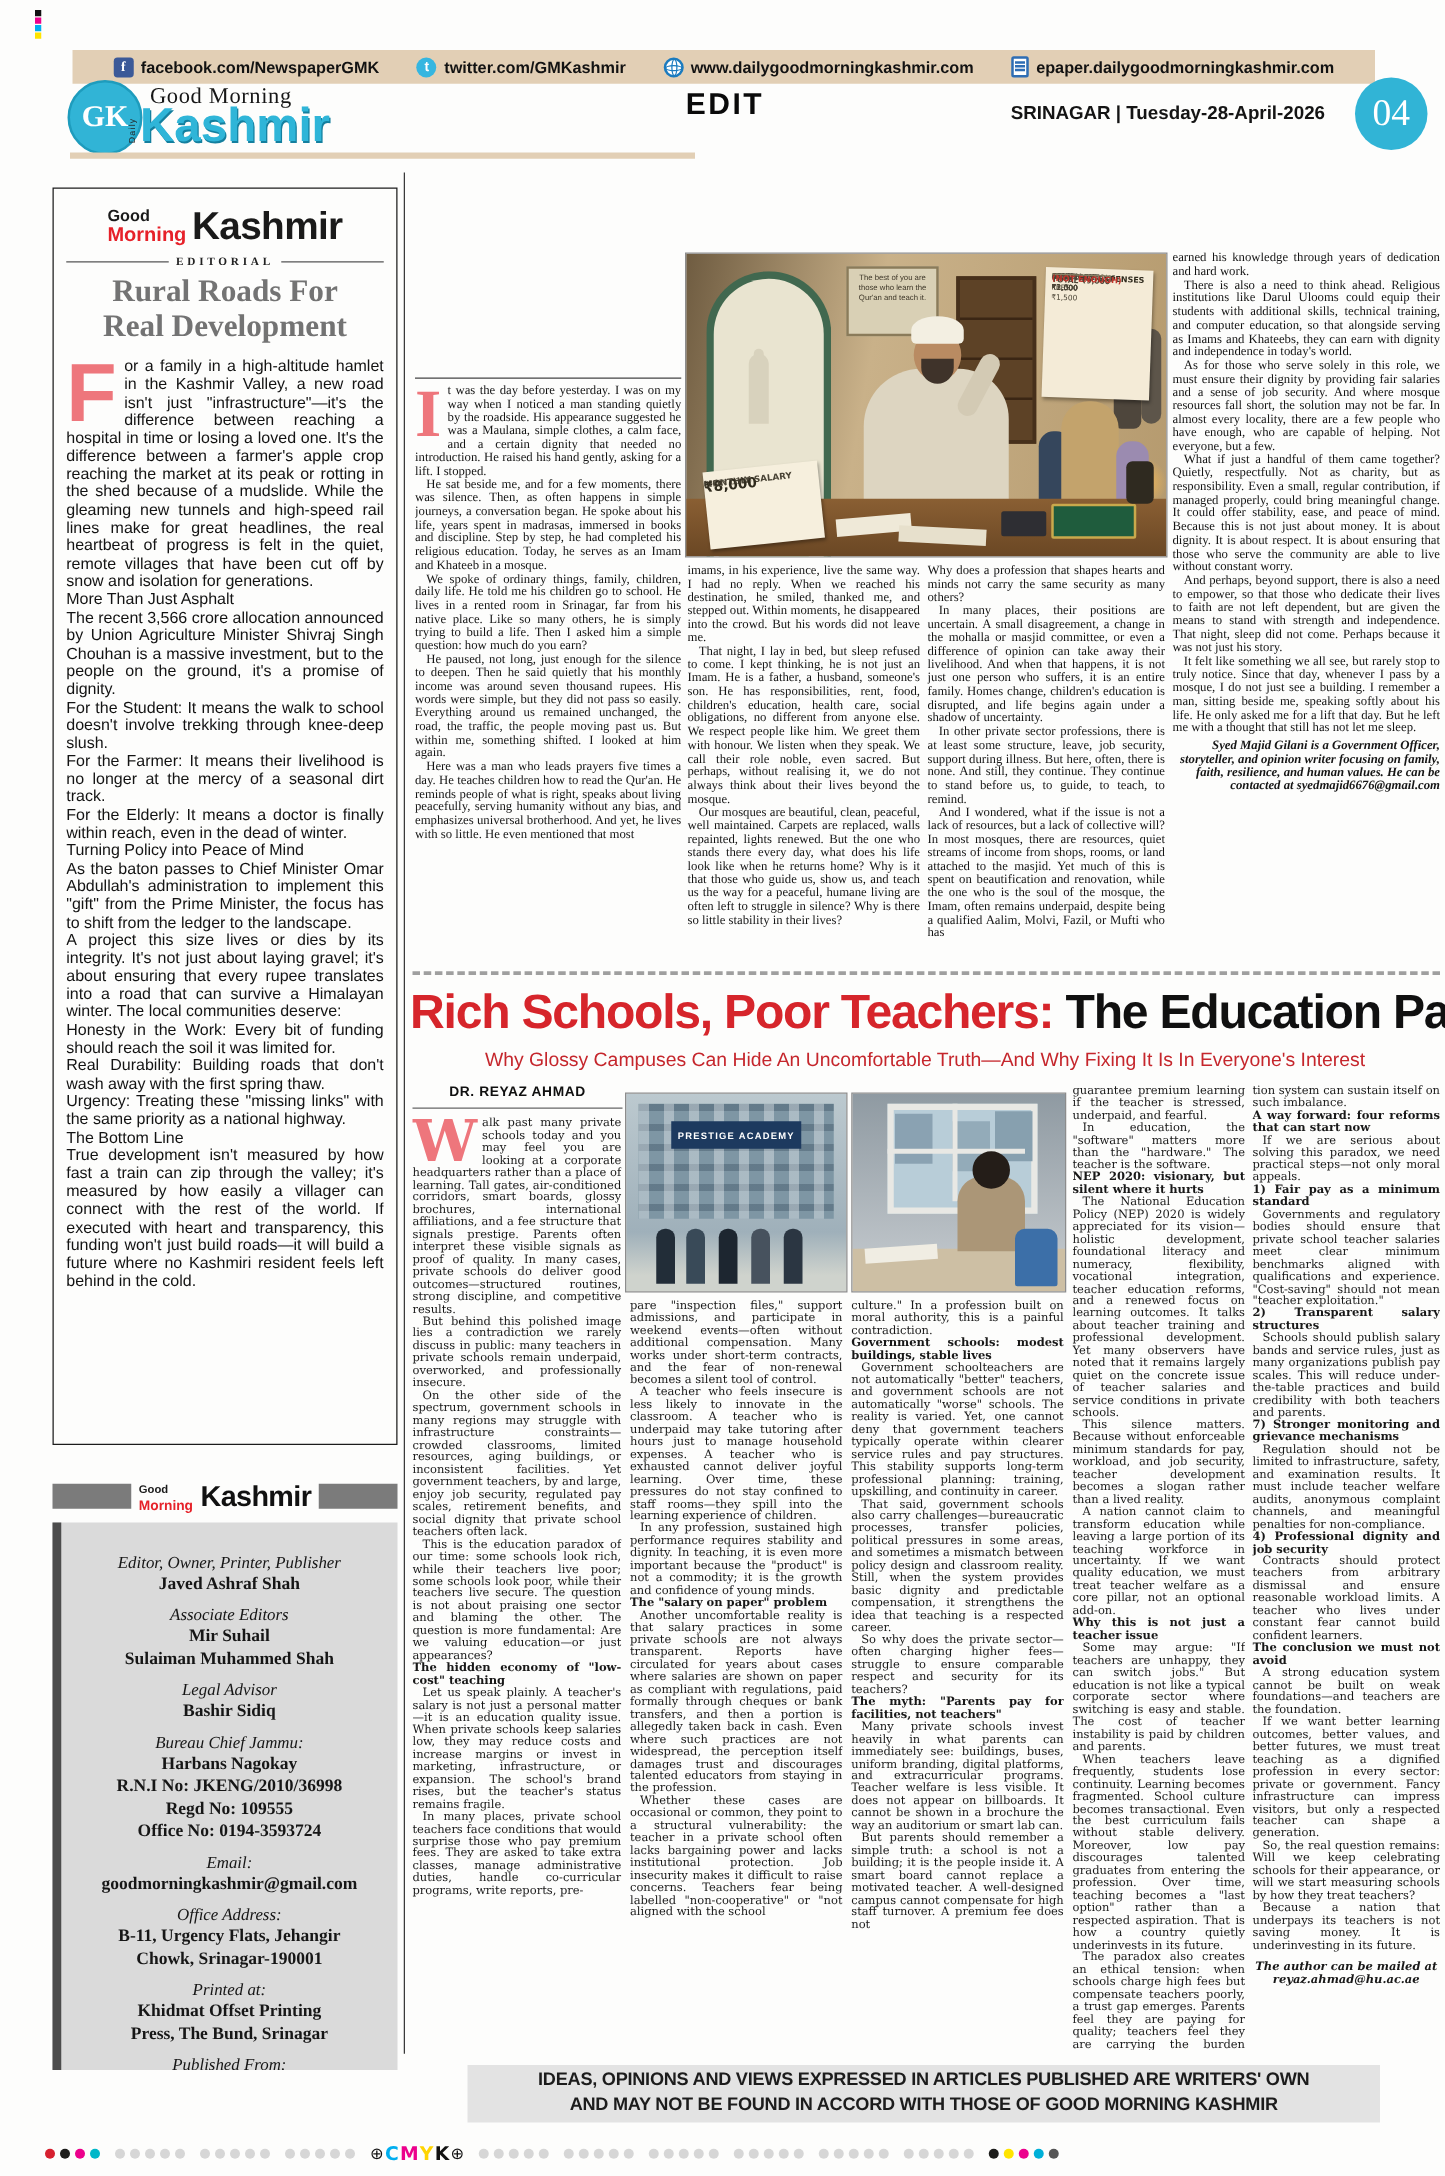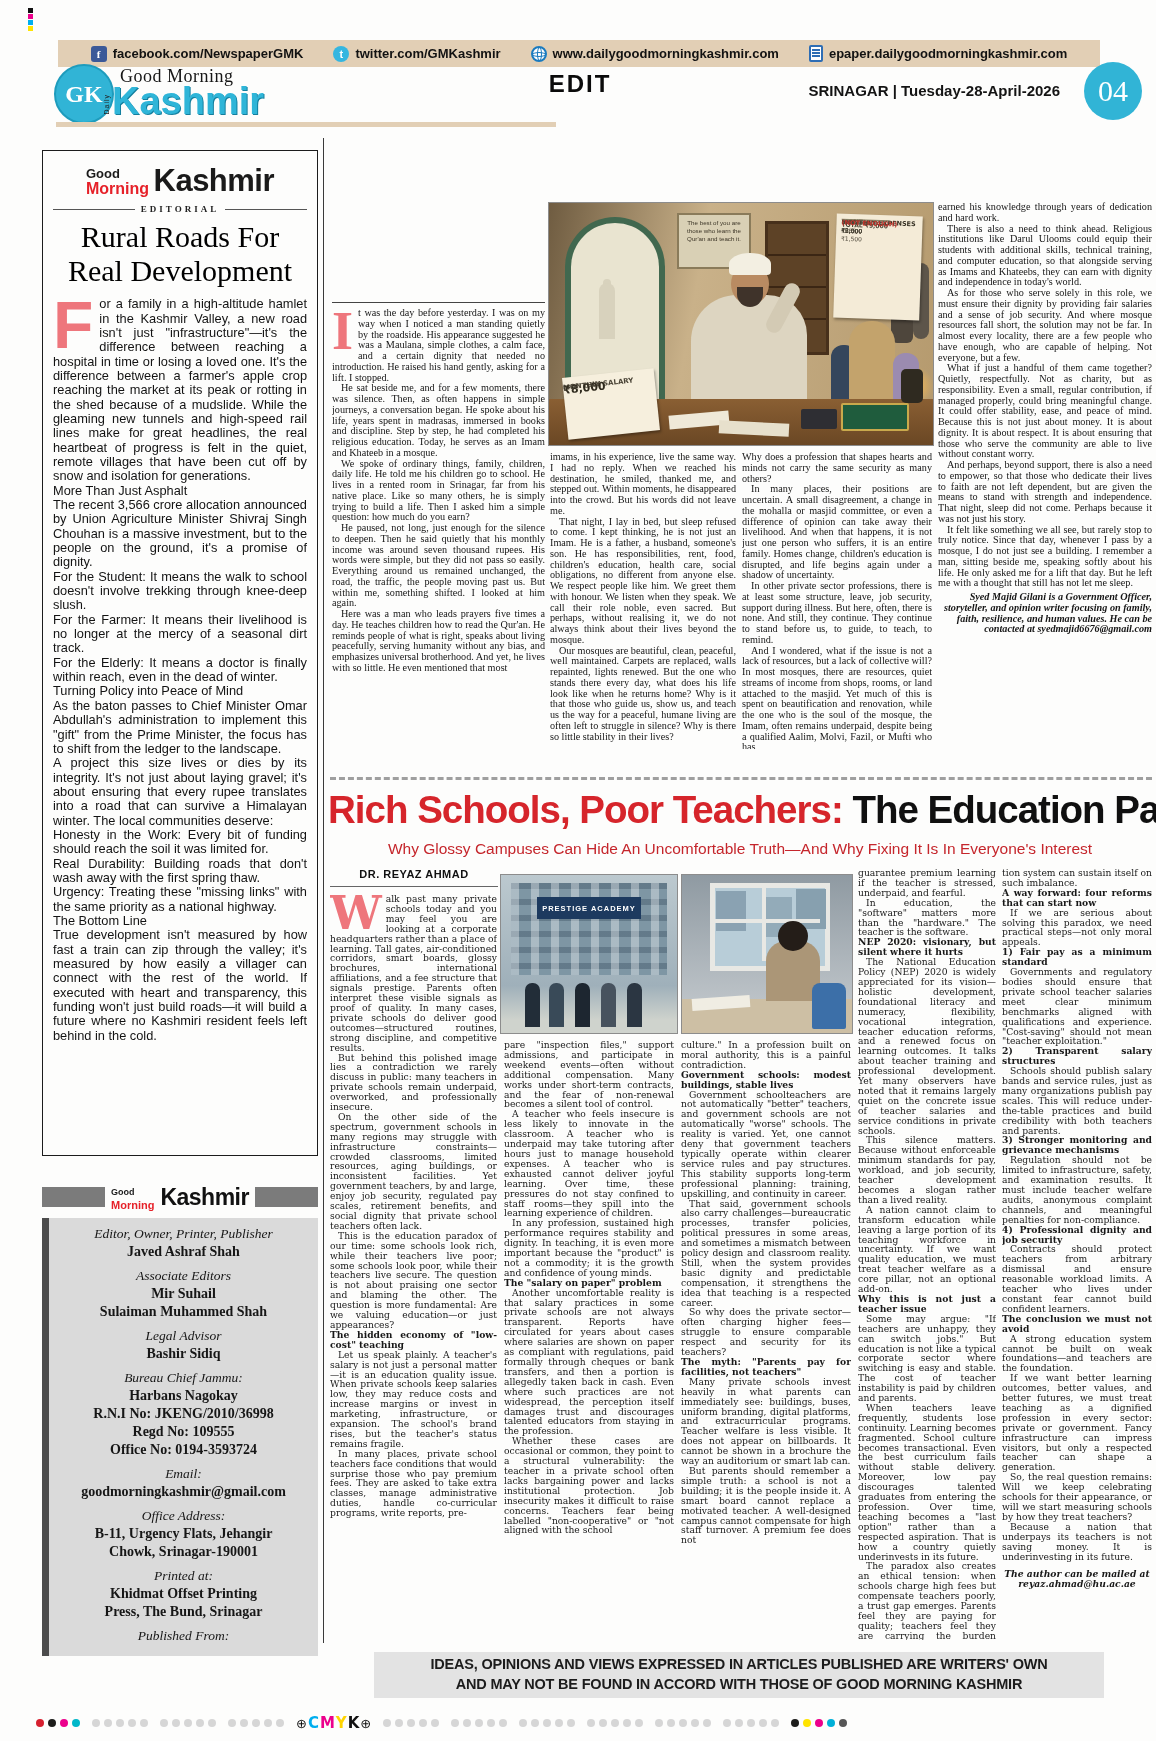--- a/index.html
+++ b/index.html
@@ -44,36 +44,36 @@
   .edbox{left:42px;top:150px;width:276px;height:1006px;border:1.5px solid #1c1c1c;background:#fdfdfc;
          padding:10px 10px 0 10px;box-sizing:border-box;}
   .ed-logo{text-align:center;line-height:1;margin-top:4px;}
   .ed-logo .gm{display:inline-block;vertical-align:middle;text-align:left;line-height:.95;}
   .ed-logo .gm .g{font-size:13px;color:#1a1a1a;font-weight:bold;}
   .ed-logo .gm .m{font-size:16px;color:#e62129;font-weight:bold;}
   .ed-logo .ka{display:inline-block;vertical-align:middle;font-size:31px;font-weight:bold;color:#1a1a1a;letter-spacing:-.5px;}
   .ed-label{display:flex;align-items:center;gap:6px;margin:8px 0 6px;}
   .ed-label .ln{flex:1;border-top:1px solid #555;}
   .ed-label .tx{font-family:"Liberation Serif",serif;font-size:9px;font-weight:bold;letter-spacing:3px;color:#222;}
-  .ed-title{font-family:"Liberation Serif",serif;font-weight:normal;font-size:30px;line-height:1.12;
-            text-align:center;color:#000000;margin:6px 0 10px;}
+  .ed-title{font-family:"Liberation Serif",serif;font-weight:bold;font-size:25px;line-height:1.12;
+            text-align:center;color:#737373;margin:6px 0 10px;}
   .ed-body{font-size:12.8px;line-height:14.35px;text-align:justify;color:#131313;overflow:hidden;height:812px;}
   .ed-body p{margin:0;text-indent:0;}
   .dropcap{float:left;font-weight:bold;color:#ee767c;}
   .dc-ed{font-size:66px;line-height:52px;padding:2px 6px 0 0;font-family:"Liberation Sans",sans-serif;}
 
   
   .imp-logobar{left:42px;top:1184px;width:276px;height:26px;display:flex;align-items:center;gap:6px;}
   .imp-logobar .bar{flex:1;height:20px;background:#7b7b7b;}
   .imp-logobar .gm{text-align:left;line-height:.9;}
   .imp-logobar .gm .g{font-size:9px;font-weight:bold;color:#1a1a1a;}
   .imp-logobar .gm .m{font-size:11px;font-weight:bold;color:#e62129;}
   .imp-logobar .ka{font-size:23px;font-weight:bold;color:#111;letter-spacing:-.5px;}
   .impbox{left:42px;top:1218px;width:276px;height:438px;background:#dadada;border-left:7px solid #4c4c4c;
-          box-sizing:border-box;text-align:center;font-family:"Liberation Serif",serif;padding-top:0;overflow:hidden;}
+          box-sizing:border-box;text-align:center;font-family:"Liberation Serif",serif;padding-top:16px;overflow:hidden;}
   .impbox p{margin:2px 0;font-size:14px;color:#161616;}
   .impbox p.lbl{font-style:italic;margin-top:8px;font-size:13.5px;}
   .impbox p.val{font-weight:bold;}
 
   
   .imam-headline{left:328px;top:130px;width:824px;text-align:center;font-family:"Liberation Serif",serif;
                  font-weight:900;font-size:57px;letter-spacing:-1px;color:#070707;white-space:nowrap;}
   .author{left:332px;top:196px;width:213px;text-align:center;}
   .author-photo{width:80px;height:80px;border-radius:50%;margin:0 auto;position:relative;overflow:hidden;
                 background:linear-gradient(#d9f0f6,#b9e2ee);border:3px solid #93bfce;}
@@ -442,21 +442,21 @@
       <p>The paradox also creates an ethical tension: when schools charge high fees but compensate teachers poorly, a trust gap emerges. Parents feel they are paying for quality; teachers feel they are carrying the burden without recognition. No educa-</p>
     </div>
   <div class="abs edu-body col-edu5">
       <p class="first">tion system can sustain itself on such imbalance.</p>
       <p class="sub">A way forward: four reforms that can start now</p>
       <p>If we are serious about solving this paradox, we need practical steps—not only moral appeals.</p>
       <p class="sub">1) Fair pay as a minimum standard</p>
       <p>Governments and regulatory bodies should ensure that private school teacher salaries meet clear minimum benchmarks aligned with qualifications and experience. "Cost-saving" should not mean "teacher exploitation."</p>
       <p class="sub">2) Transparent salary structures</p>
       <p>Schools should publish salary bands and service rules, just as many organizations publish pay scales. This will reduce under-the-table practices and build credibility with both teachers and parents.</p>
-      <p class="sub">3) Stronger monitoring and grievance mechanisms</p>
+      <p class="sub">7) Stronger monitoring and grievance mechanisms</p>
       <p>Regulation should not be limited to infrastructure, safety, and examination results. It must include teacher welfare audits, anonymous complaint channels, and meaningful penalties for non-compliance.</p>
       <p class="sub">4) Professional dignity and job security</p>
       <p>Contracts should protect teachers from arbitrary dismissal and ensure reasonable workload limits. A teacher who lives under constant fear cannot build confident learners.</p>
       <p class="sub">The conclusion we must not avoid</p>
       <p>A strong education system cannot be built on weak foundations—and teachers are the foundation.</p>
       <p>If we want better learning outcomes, better values, and better futures, we must treat teaching as a dignified profession in every sector: private or government. Fancy infrastructure can impress visitors, but only a respected teacher can shape a generation.</p>
       <p>So, the real question remains: Will we keep celebrating schools for their appearance, or will we start measuring schools by how they treat teachers?</p>
       <p>Because a nation that underpays its teachers is not saving money. It is underinvesting in its future.</p>
       <p class="sig">The author can be mailed at reyaz.ahmad@hu.ac.ae</p>
     </div>

